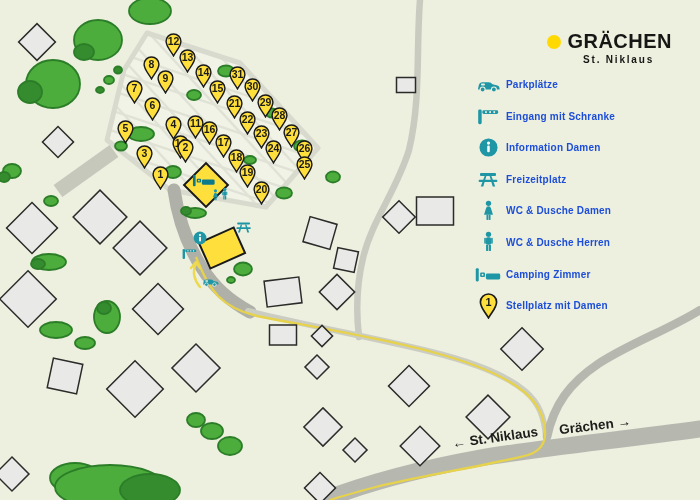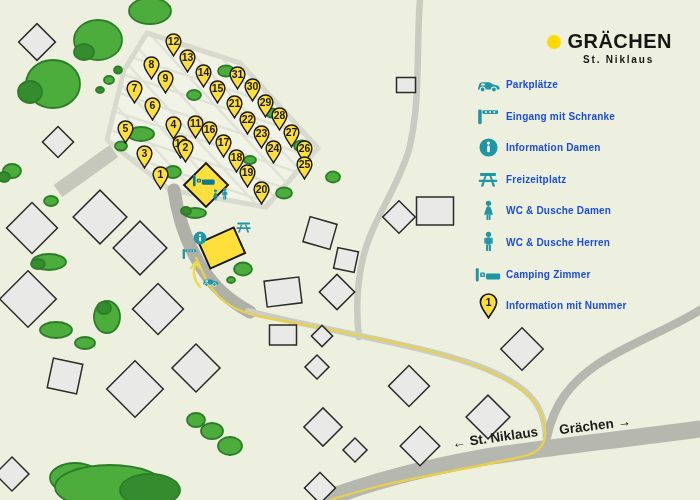--- a/index.html
+++ b/index.html
@@ -410,18 +410,18 @@
       </span>
     <span class="legend-label">Camping Zimmer</span>
   </div>
   <div class="legend-row">
     <span class="legend-icon">
       <svg width="21" height="27" viewBox="0 0 20 26">
         <path d="M10,25 C7,19.5 2.2,15.3 2.2,9.7 A7.8,7.8 0 1 1 17.8,9.7 C17.8,15.3 13,19.5 10,25 Z" fill="#FFDF3C" stroke="#1A1A1A" stroke-width="1.6"></path>
         <text x="10" y="13.4" text-anchor="middle" font-size="10.5" font-weight="bold" fill="#1A1A1A" font-family="Liberation Sans, sans-serif">1</text>
       </svg>
       </span>
-    <span class="legend-label">Information mit Nummer</span>
+    <span class="legend-label">Stellplatz mit Damen</span>
   </div>
 </div>
 
 <div class="road-label st-niklaus">← St. Niklaus</div>
 <div class="road-label graechen">Grächen →</div>
 
 </body></html>

